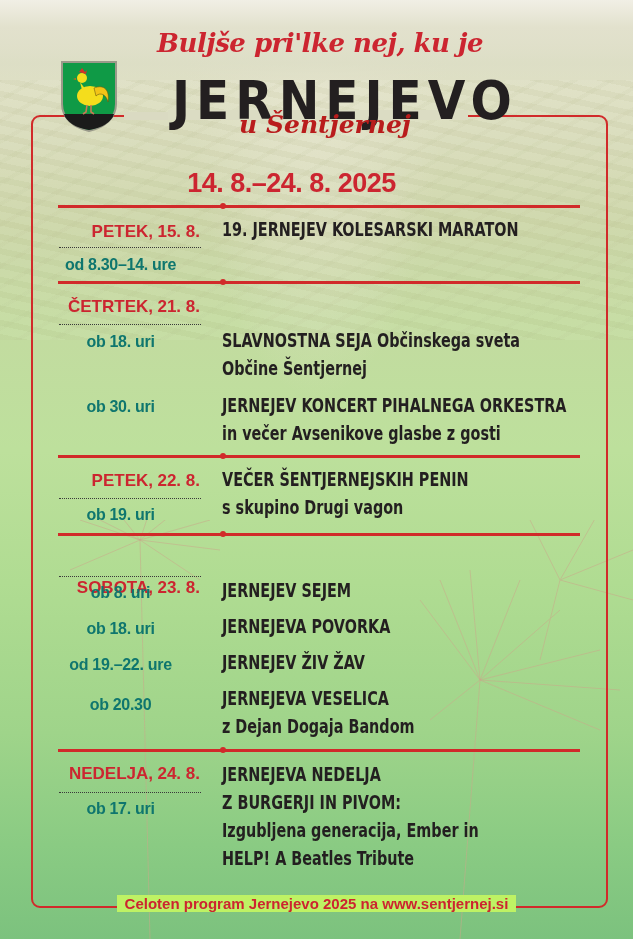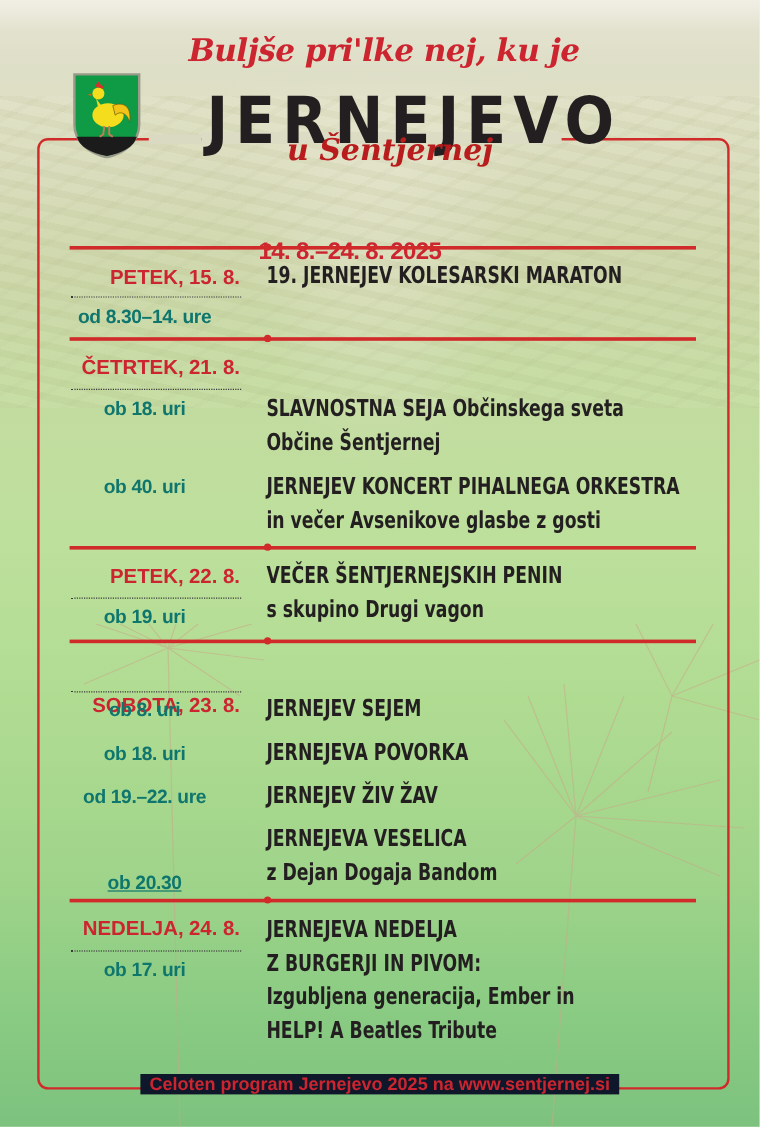--- a/index.html
+++ b/index.html
@@ -47,22 +47,22 @@
       font-size: 54px; color: #231f20; letter-spacing: 6px; line-height: 58px;
       text-align: center;
     }
     .subtitle {
       position: absolute; left: 225px; top: 110px; width: 200px; text-align: center;
       font-family: "DejaVu Serif", serif; font-style: italic; font-weight: bold;
       font-size: 25px; color: #b91c1c;
     }
     .dates {
       position: absolute; left: 0; top: 168px; width: 583px; text-align: center;
-      font-family: "Liberation Sans", sans-serif; font-weight: bold; font-size: 20px;
-      color: #cc2530; letter-spacing: -0.5px; margin-top: 31px;
+      font-family: "Liberation Sans", sans-serif; font-weight: bold; font-size: 27px;
+      color: #cc2530; letter-spacing: -0.5px;
     }
     .sep {
       position: absolute; left: 58px; width: 522px; height: 2.5px; background: #d12a2a;
     }
     .sep::after {
       content: ""; position: absolute; left: 162px; top: -2px; width: 6px; height: 6px;
       border-radius: 50%; background: #d12a2a;
     }
     .day-head {
       position: absolute; left: 40px; width: 160px; text-align: right;
@@ -82,21 +82,21 @@
       position: absolute; left: 222px; width: 380px;
       font-family: "DejaVu Sans Condensed", "Liberation Sans Narrow", "DejaVu Sans", sans-serif;
       font-weight: bold; font-size: 19.5px; color: #231f20; line-height: 28px;
       transform: scaleX(0.82); transform-origin: left top; white-space: nowrap;
     }
     .footer {
       position: absolute; left: 0; top: 895px; width: 633px; text-align: center;
     }
     .footer span {
       display: inline-block; padding: 0 8px; font-weight: bold; font-size: 15px; color: #cc2530;
-      background: #0f172a;
+      background: #bef264;
     }
   </style>
 </head>
 <body>
 
 <div class="bg-mountains"></div>
 <div class="bg-town"></div>
 <svg class="bg-dandelion" viewBox="0 0 633 419">
   <g stroke="#c9a98a" stroke-width="1" fill="none" opacity="0.55">
     <path d="M140 20 L60 -20 M140 20 L80 0 M140 20 L100 -30 M140 20 L160 -40 M140 20 L190 -20 M140 20 L210 0 M140 20 L220 30 M140 20 L70 50 M140 20 L200 60 M140 20 L150 419"></path>
@@ -149,21 +149,21 @@
 <div class="day-head" style="top:297px;">
   <span class="dname">ČETRTEK,</span>
   <span class="ddate">21. 8.</span>
 </div>
 <div class="dots" style="top:324px;"></div>
 <div class="time" style="top:333px;">ob 18. uri</div>
 <div class="event" style="top:327px;">
   <div>SLAVNOSTNA SEJA Občinskega sveta</div>
   <div>Občine Šentjernej</div>
 </div>
-<div class="time" style="top:398px;">ob 40. uri</div>
+<div class="time" style="top:398px;">ob 30. uri</div>
 <div class="event" style="top:392px;">
   <div>JERNEJEV KONCERT PIHALNEGA ORKESTRA</div>
   <div>in večer Avsenikove glasbe z gosti</div>
 </div>
 
 <div class="day-head" style="top:471px;">
   <span class="dname">PETEK,</span>
   <span class="ddate">22. 8.</span>
 </div>
 <div class="dots" style="top:498px;"></div>
@@ -183,21 +183,21 @@
   <div>JERNEJEV SEJEM</div>
 </div>
 <div class="time" style="top:620px;">ob 18. uri</div>
 <div class="event" style="top:613px;">
   <div>JERNEJEVA POVORKA</div>
 </div>
 <div class="time" style="top:656px;">od 19.–22. ure</div>
 <div class="event" style="top:649px;">
   <div>JERNEJEV ŽIV ŽAV</div>
 </div>
-<div class="time" style="top:728px;text-decoration:underline;">ob 20.30</div>
+<div class="time" style="top:696px;">ob 20.30</div>
 <div class="event" style="top:685px;">
   <div>JERNEJEVA VESELICA</div>
   <div>z Dejan Dogaja Bandom</div>
 </div>
 
 <div class="day-head" style="top:764px;">
   <span class="dname">NEDELJA,</span>
   <span class="ddate">24. 8.</span>
 </div>
 <div class="dots" style="top:792px;"></div>

